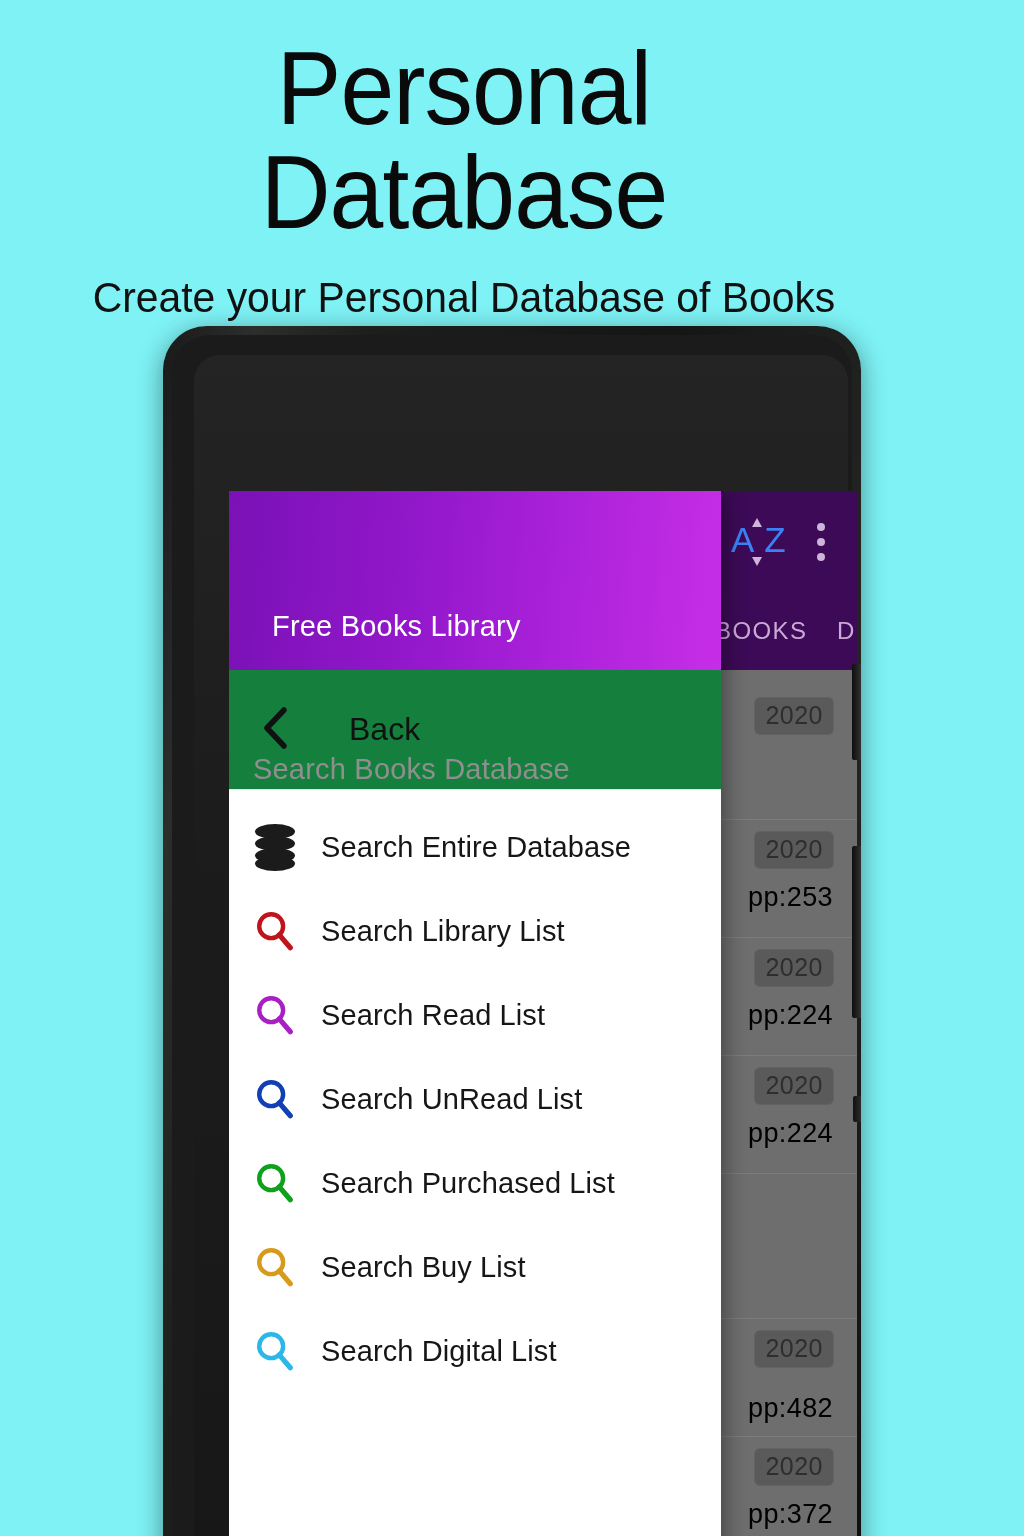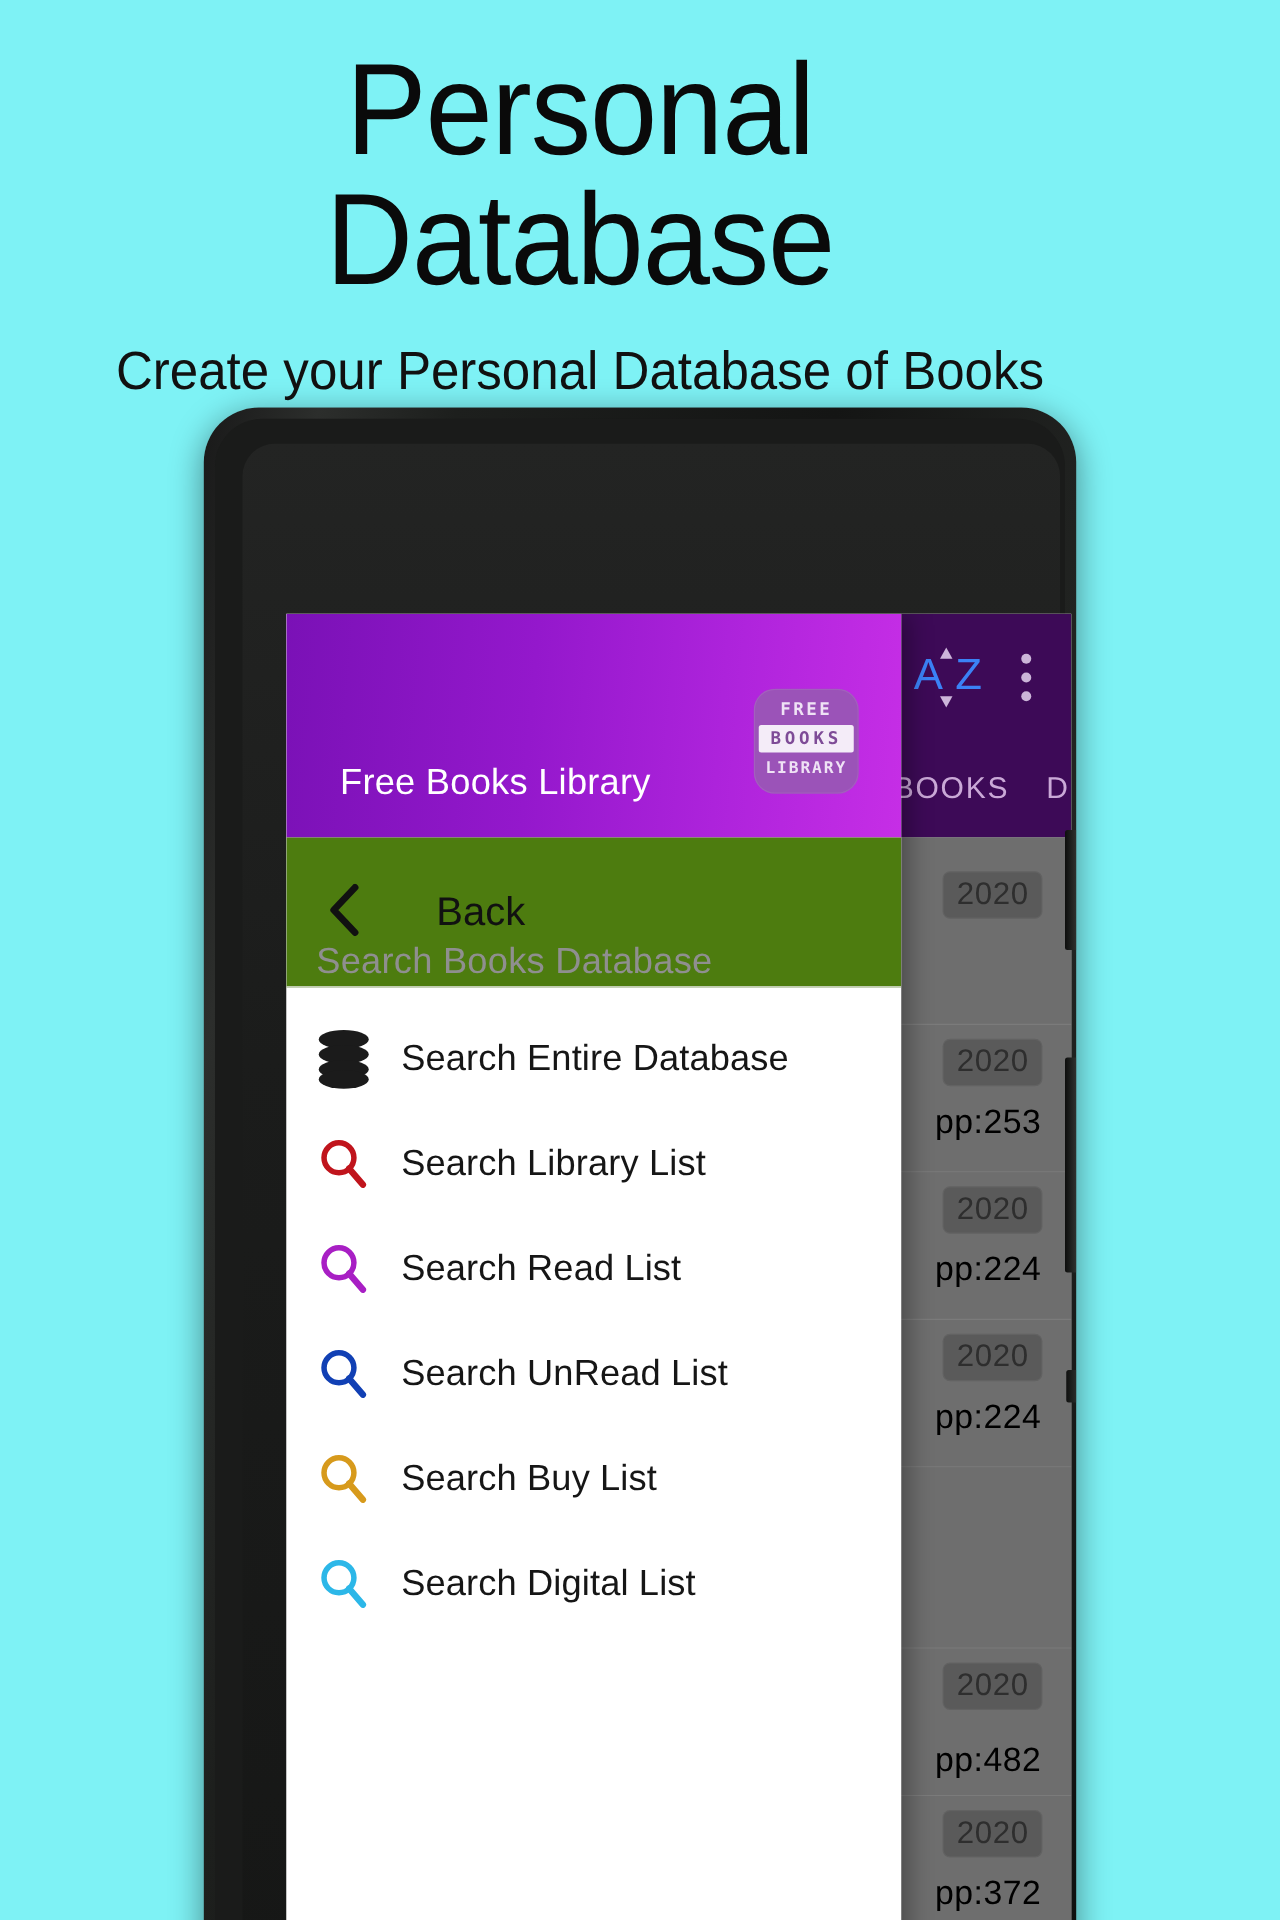--- a/index.html
+++ b/index.html
@@ -206,21 +206,21 @@
   .ai-books{
     font-size:14px;letter-spacing:3px;line-height:20px;font-weight:bold;
     background:#f4ecf8;color:#7e4b97;
     margin:2px 4px;border-radius:2px;padding:1px 0;
   }
   .ai-library{font-size:13px;letter-spacing:1.5px;line-height:19px;font-weight:bold;margin-top:3px;}
 
   .drawer-back{
     position:relative;
     width:492px;height:119px;
-    background:#4d7c0f;
+    background:#15803d;
     border-bottom:1px solid #e6e6e6;
   }
   .back-chevron{
     position:absolute;left:33px;top:37px;
     width:26px;height:42px;
   }
   .back-label{
     position:absolute;left:120px;top:41px;
     font-size:32px;color:#111;
   }
@@ -324,25 +324,20 @@
               <div class="book-title-frag" style="top: 66px;">h</div>
               <div class="book-year" style="top: 12px;">2020</div>
               <div class="book-pages" style="top: 62px;">pp:372</div>
             </div>
           </div>
 
         <div class="drawer">
 
           <div class="drawer-header">
             <span class="drawer-title">Free Books Library</span>
-            <div class="app-icon">
-              <div class="ai-free">FREE</div>
-              <div class="ai-books">BOOKS</div>
-              <div class="ai-library">LIBRARY</div>
-            </div>
           </div>
 
           <div class="drawer-back">
             <svg class="back-chevron" viewBox="0 0 26 42">
               <path d="M22 3 L5 21 L22 39" fill="none" stroke="#111" stroke-width="5.5" stroke-linecap="round" stroke-linejoin="round"></path>
             </svg>
             <span class="back-label">Back</span>
           </div>
 
           <div class="drawer-section">Search Books Database</div>
@@ -378,20 +373,29 @@
                 <span class="di-label">Search Read List</span>
               </div>
               <div class="drawer-item">
                 <span class="di-icon">
                   <svg viewBox="0 0 46 46" width="44" height="44">
                     <circle cx="19" cy="18" r="12.5" fill="none" stroke="#1140b4" stroke-width="4.6"></circle>
                     <line x1="27.5" y1="27" x2="39" y2="40.5" stroke="#1140b4" stroke-width="5.4" stroke-linecap="round"></line>
                   </svg>
                 </span>
                 <span class="di-label">Search UnRead List</span>
+              </div>
+              <div class="drawer-item">
+                <span class="di-icon">
+                  <svg viewBox="0 0 46 46" width="44" height="44">
+                    <circle cx="19" cy="18" r="12.5" fill="none" stroke="#0fa01c" stroke-width="4.6"></circle>
+                    <line x1="27.5" y1="27" x2="39" y2="40.5" stroke="#0fa01c" stroke-width="5.4" stroke-linecap="round"></line>
+                  </svg>
+                </span>
+                <span class="di-label">Search Purchased List</span>
               </div>
               <div class="drawer-item">
                 <span class="di-icon">
                   <svg viewBox="0 0 46 46" width="44" height="44">
                     <circle cx="19" cy="18" r="12.5" fill="none" stroke="#d79a1c" stroke-width="4.6"></circle>
                     <line x1="27.5" y1="27" x2="39" y2="40.5" stroke="#d79a1c" stroke-width="5.4" stroke-linecap="round"></line>
                   </svg>
                 </span>
                 <span class="di-label">Search Buy List</span>
               </div>

